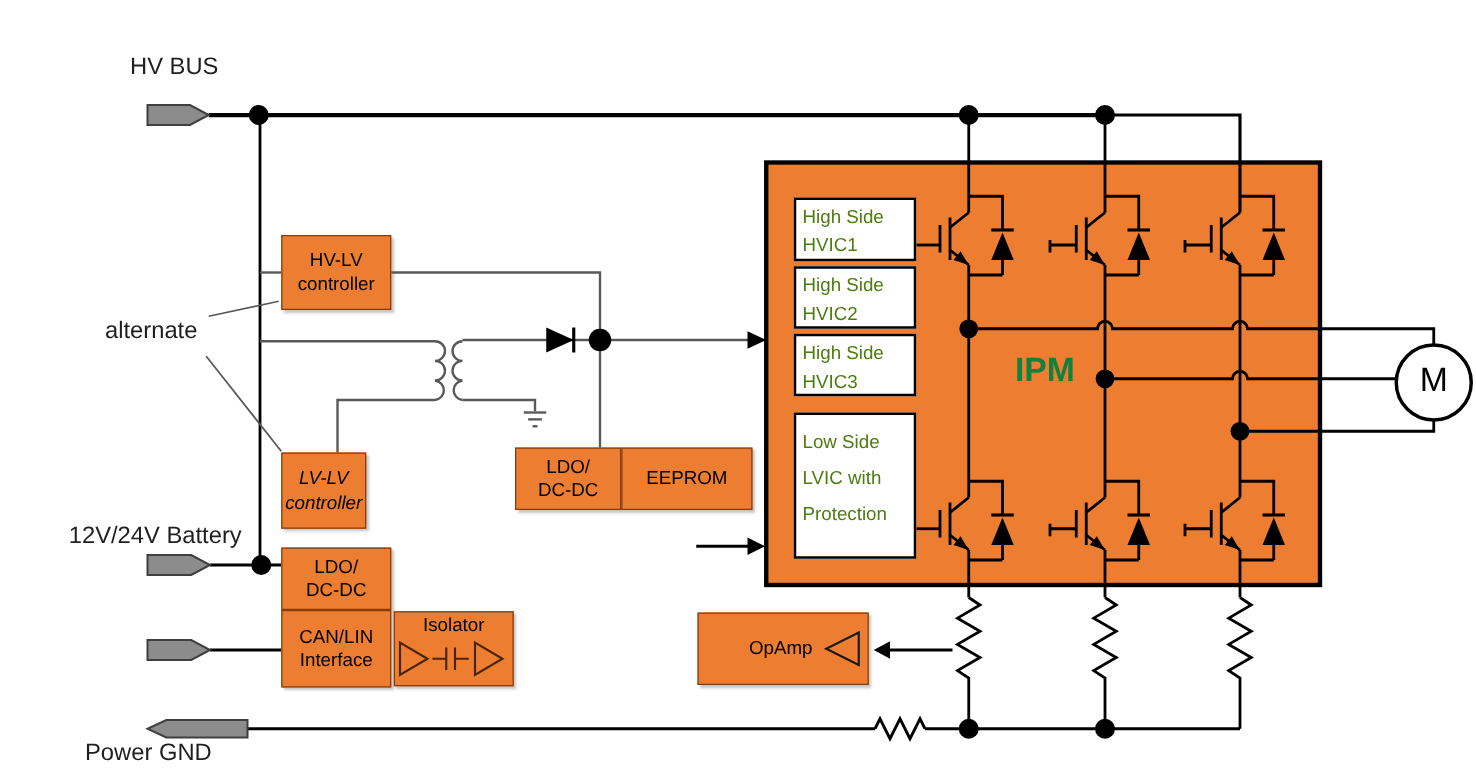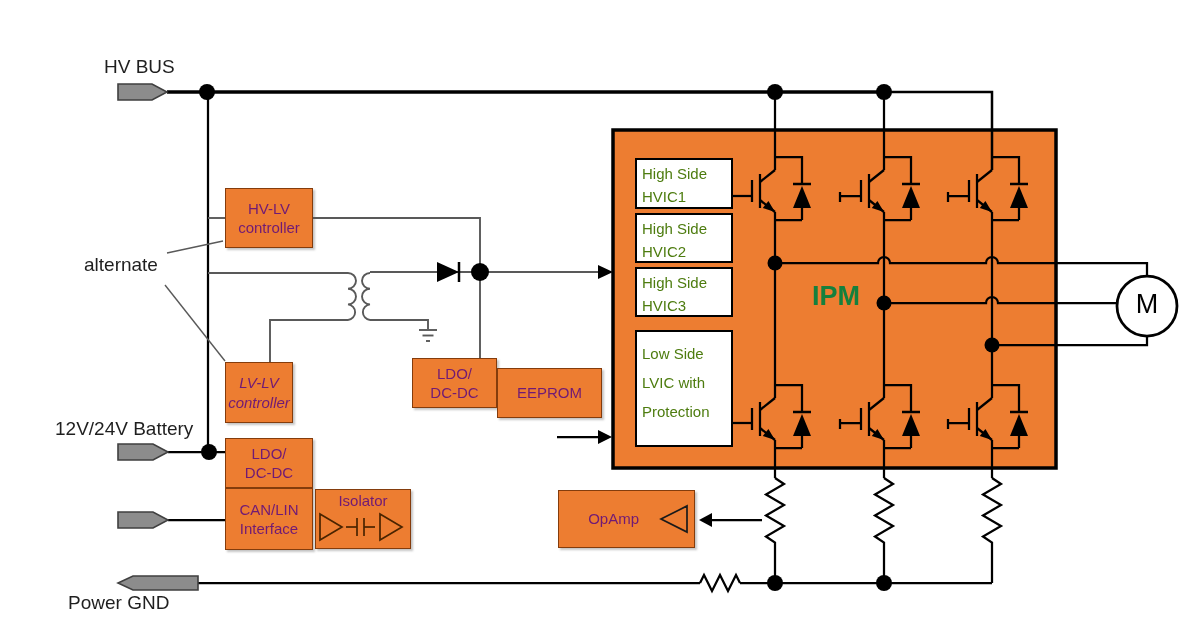--- a/index.html
+++ b/index.html
@@ -7,33 +7,33 @@
            font-family:"Liberation Sans", sans-serif; overflow:hidden; }
   .stage svg.circuit { position:absolute; left:0; top:0; }
   .k  { stroke:#000; stroke-width:2.25; fill:none; }
   .k3 { stroke:#000; stroke-width:3.4; fill:none; }
   .k25{ stroke:#000; stroke-width:2.5; fill:none; }
   .g  { stroke:var(--wire_gray); stroke-width:1.9; fill:none; }
   .g13{ stroke:var(--wire_gray); stroke-width:1.4; fill:none; }
   .fb { fill:#000; stroke:none; }
   .conn { fill:var(--connector_fill); stroke:var(--connector_border); stroke-width:1.6; }
   .blk { position:absolute; background:var(--orange); border:1.6px solid var(--orange_border);
-         color:#701a75; display:flex; flex-direction:column; align-items:center; justify-content:center;
+         color:#000000; display:flex; flex-direction:column; align-items:center; justify-content:center;
          text-align:center; font-size:15px; line-height:1.3; box-sizing:border-box;
          box-shadow:2px 2px 2px rgba(90,90,90,.35); }
   .gblk { position:absolute; background:var(--gray_block); border:1px solid var(--gray_block_border);
           color:#000; display:flex; align-items:center; justify-content:center; font-size:17px;
           box-sizing:border-box; box-shadow:2px 2px 2px rgba(90,90,90,.35); }
   .wbox { position:absolute; background:#fff; border:2px solid #000; color:#4d7c0f; font-size:15px;
           box-sizing:border-box; padding:2px 0 0 5px; line-height:23px; text-align:left; }
   .lbl { position:absolute; color:var(--label_color); font-size:19px; white-space:nowrap; }
   .ipm-lbl { position:absolute; color:#15803d; font-size:27px; font-weight:bold; text-align:center; }
   .m-lbl { position:absolute; color:#000; font-size:27px; text-align:center; }
   .isolator-blk { justify-content:flex-start; padding-top:1px; }
-  .opamp-blk { flex-direction:row; justify-content:flex-end; align-items:center; padding-right:5px; gap:20px; }
+  .opamp-blk { flex-direction:row; justify-content:flex-end; align-items:center; padding-right:5px; gap:9px; }
 </style>
 </head>
 <body>
 
 <div class="stage">
 
   <svg class="circuit" width="1181" height="623" viewBox="0 0 1181 623">
     <defs>
       <g id="igbt">
         <path class="k" d="M-23,-11 V11"></path>
@@ -192,21 +192,21 @@
         <path d="M46,7 V25"></path>
         <path d="M46,16 H57"></path>
         <polygon points="62,3 62,29 84,16"></polygon>
       </g>
     </svg>
   </div>
   <div class="blk" style="left:412px;top:358px;width:85px;height:50px;">
     <span>LDO/</span>
     <span>DC-DC</span>
   </div>
-  <div class="blk" style="left:497px;top:368px;width:105px;height:50px;">
+  <div class="blk" style="left:497px;top:358px;width:105px;height:50px;">
     <span>EEPROM</span>
   </div>
   <div class="blk opamp-blk" style="left:558px;top:490px;width:137px;height:58px;">
     <span>OpAmp</span>
     <svg width="30" height="30" viewBox="0 0 30 30">
       <polygon points="28,2 28,28 2,15" fill="none" stroke="#1a1a1a" stroke-width="1.7"></polygon>
     </svg>
   </div>
 
   <div class="wbox" style="left:635px;top:158px;width:98px;height:51px;">
@@ -220,20 +220,20 @@
   <div class="wbox" style="left:635px;top:267px;width:98px;height:50px;">
     <div>High Side</div>
     <div>HVIC3</div>
   </div>
   <div class="wbox" style="left:635px;top:330px;width:98px;height:117px;line-height:29px;padding-top:7px;">
     <div>Low Side</div>
     <div>LVIC with</div>
     <div>Protection</div>
   </div>
 
-  <div class="lbl" style="left:104px;top:56px;text-align:right;">HV BUS</div>
+  <div class="lbl" style="left:104px;top:43px;text-align:right;">HV BUS</div>
   <div class="lbl" style="left:84px;top:254px;">alternate</div>
   <div class="lbl" style="left:55px;top:418px;">12V/24V Battery</div>
   <div class="lbl" style="left:68px;top:592px;">Power GND</div>
   <div class="ipm-lbl" style="left:791px;top:281px;width:90px;">IPM</div>
   <div class="m-lbl" style="left:1132px;top:289px;width:30px;">M</div>
 
 </div>
 
 </body></html>

